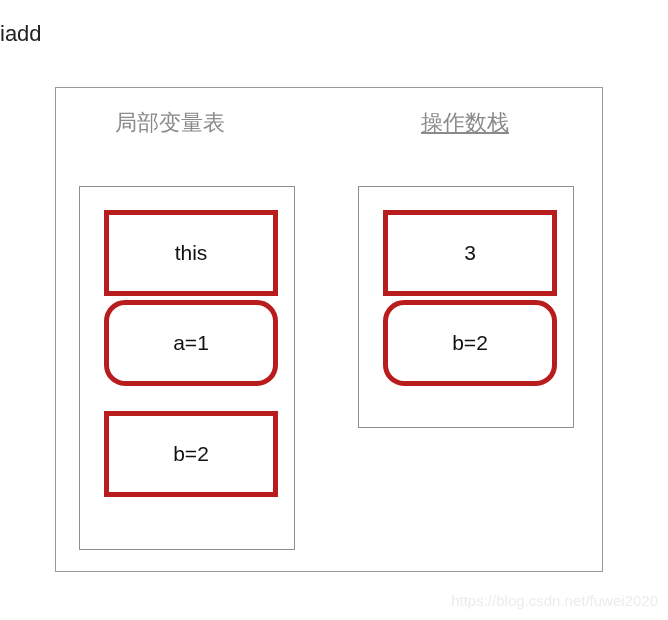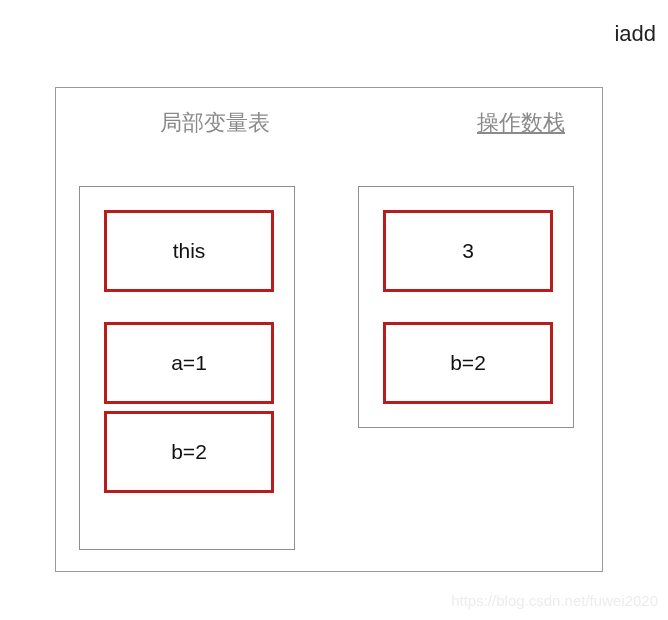--- a/index.html
+++ b/index.html
@@ -12,39 +12,39 @@
       height: 620px;
       position: relative;
       overflow: hidden;
       font-family: "Liberation Sans", "DejaVu Sans", sans-serif;
     }
     .title {
       position: absolute;
       left: 0;
       width: 656px;
       top: 21px;
-      text-align: right;
+      text-align: left;
       font-size: 22px;
       color: #222222;
     }
     .frame {
       position: absolute;
       left: 55px;
       top: 87px;
       width: 546px;
       height: 483px;
       border: 1px solid #9a9a9a;
       box-sizing: content-box;
     }
     .section-label {
       position: absolute;
       top: 108px;
       font-size: 22px;
       color: #8a8a8a;
-      text-align: right;
+      text-align: center;
       width: 200px;
       font-family: "DejaVu Sans", sans-serif;
     }
     .label-left { left: 70px; }
     .label-right { left: 365px; text-decoration: underline; }
     .stack {
       position: absolute;
       border: 1px solid #8f8f8f;
       background: #ffffff;
     }
@@ -58,30 +58,30 @@
       left: 358px;
       top: 186px;
       width: 214px;
       height: 240px;
     }
     .slot {
       position: absolute;
       left: 24px;
       width: 164px;
       height: 76px;
-      border: 3px solid #b91c1c;
+      border: 5px solid #b91c1c;
       display: flex;
       align-items: center;
       justify-content: center;
       font-size: 21px;
       color: #111111;
       background: #ffffff;
     }
     .slot-0 { top: 23px; }
-    .slot-1 { top: 135px; }
+    .slot-1 { top: 113px; border-radius: 21px; }
     .slot-2 { top: 224px; }
     .watermark {
       position: absolute;
       right: 10px;
       top: 592px;
       font-size: 15px;
       color: #ececec;
     }
   </style>
 </head>

